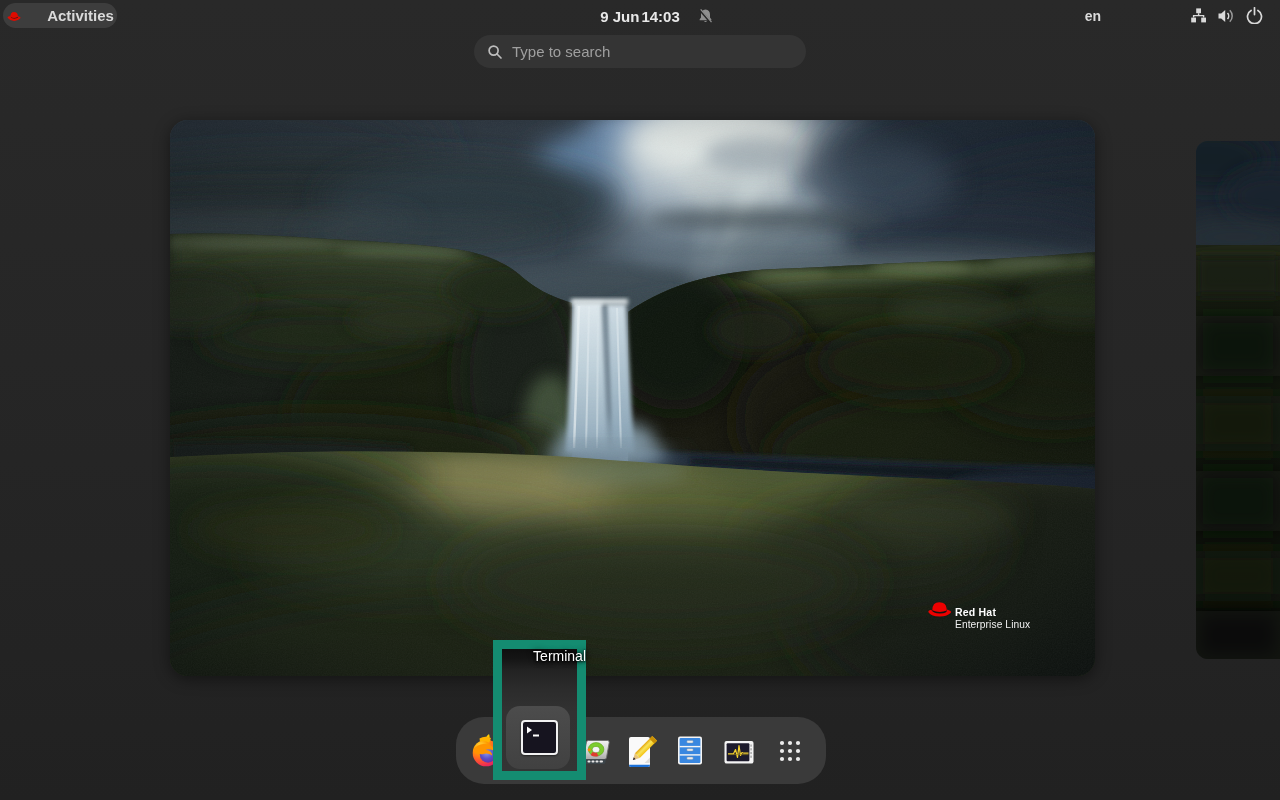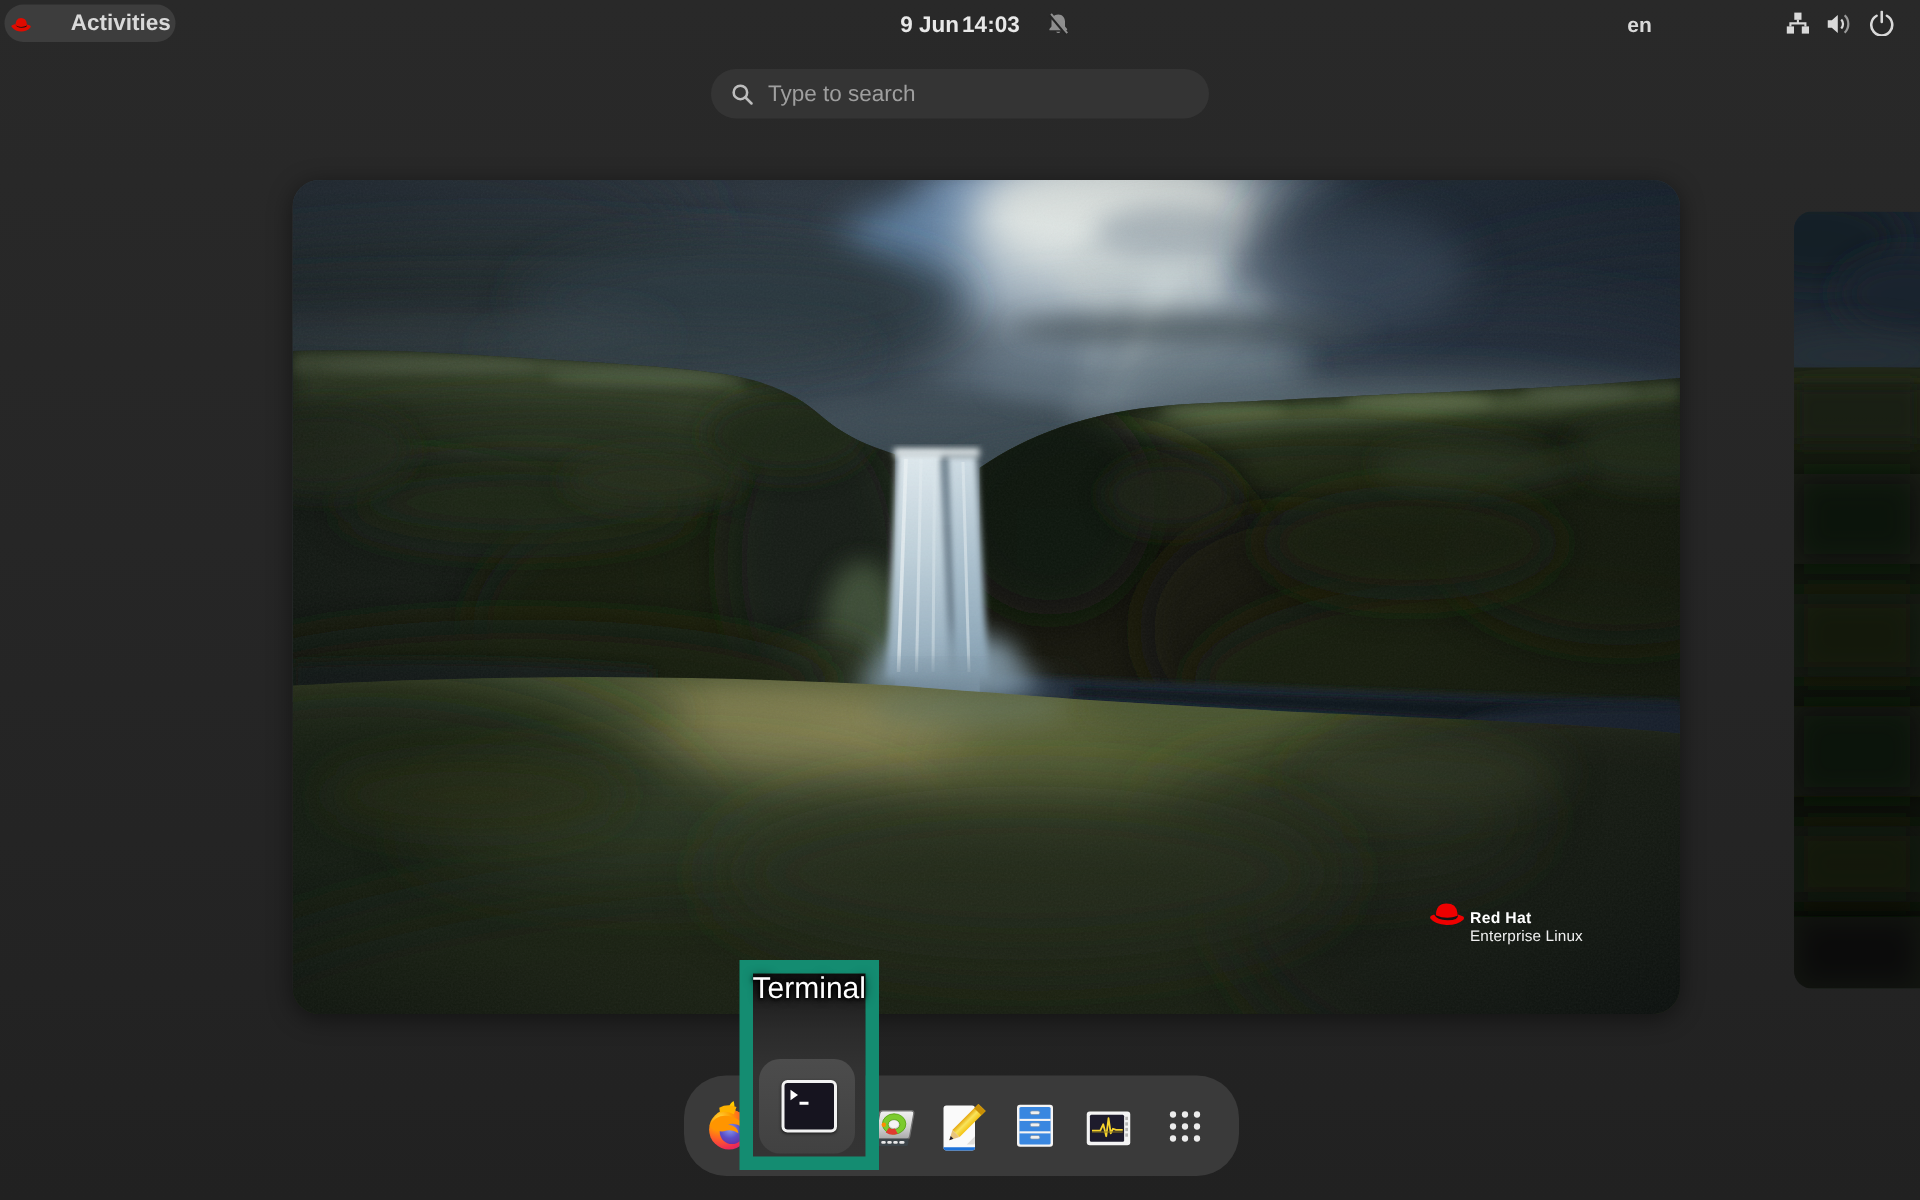--- a/index.html
+++ b/index.html
@@ -12,39 +12,39 @@
 display:flex;align-items:center;justify-content:center;gap:25px}
 #activities span{color:#d9d9d9;font-size:15px;font-weight:bold;letter-spacing:0}
 #clock{left:0;top:0;width:1280px;height:32px;display:flex;align-items:center;justify-content:center;gap:2px;
 color:#e8e8e8;font-size:15px;font-weight:bold}
 #bellwrap{left:697px;top:8px}
 #rightbox .en{position:absolute;left:1083px;top:8px;width:20px;text-align:center;color:#dadada;font-size:14px;font-weight:bold}
 #rightbox .inet{position:absolute;left:1190px;top:7px}
 #rightbox .ivol{position:absolute;left:1217px;top:8px}
 #rightbox .ipow{position:absolute;left:1246px;top:7px}
 
-#search{left:474px;top:46px;width:332px;height:33px;border-radius:17px;background:#343434;
+#search{left:474px;top:35px;width:332px;height:33px;border-radius:17px;background:#343434;
 display:flex;align-items:center}
 #search .txt{color:#9f9f9f;font-size:15px;margin-left:9px}
 #search svg{margin-left:13px}
 
-#ws1{left:195px;top:120px;width:925px;height:556px;border-radius:18px;overflow:hidden;
+#ws1{left:170px;top:120px;width:925px;height:556px;border-radius:18px;overflow:hidden;
 box-shadow:0 3px 16px rgba(0,0,0,.45)}
 #ws2{left:1196px;top:141px;width:84px;height:518px;border-radius:12px 0 0 12px;overflow:hidden}
 
 #dash{left:456px;top:717px;width:370px;height:67px;border-radius:28px;background:#3a3a3a}
 .dicon{position:absolute;top:717px;height:67px;display:flex;align-items:center;justify-content:center}
 
 #tealbox{left:493px;top:640px;width:93px;height:140px;border:9px solid #148c71;z-index:5;
 background:linear-gradient(180deg,#0f0f0f 0%,#151515 8%,#222222 17%,#2b2b2b 31%,#323232 52%,#343434 100%)}
 #well{left:506px;top:706px;width:64px;height:63px;border-radius:14px;z-index:6;
 background:linear-gradient(180deg,#4c4c4c,#414141)}
 #termicon{left:521px;top:720px;width:37px;height:35px;border-radius:4px;background:#16141f;
 border:2px solid #f2f2f2;box-shadow:0 1px 2px rgba(0,0,0,.5);z-index:7}
-#termlabel{left:493px;top:648px;width:93px;text-align:center;color:#ffffff;font-size:20px;z-index:8;
+#termlabel{left:493px;top:648px;width:93px;text-align:right;color:#ffffff;font-size:14px;z-index:8;
 text-shadow:0 1px 3px #000,0 0 7px #000,0 0 2px #000}
 </style>
 </head>
 <body>
 
 <div class="abs" id="activities">
   <svg width="16" height="14" viewBox="0 0 16 14">
     <path d="M4.3,8.8 Q4.1,3.0 8.0,3.0 Q11.6,3.0 11.9,7.0 L12.0,9.0 Q8,11 4.3,9.2 Z" fill="#e00b00"></path>
     <path d="M4.2,7.9 Q8,9.9 12,8.0 L12.1,9.4 Q8,11.4 4.2,9.3 Z" fill="#131313"></path>
     <path d="M2.0,7.8 Q1.2,8.2 1.8,9.0 Q4.3,12.0 8.2,12.0 Q12,12.0 14.3,9.3 Q14.9,8.5 14.0,8.0 L12.1,7.3 Q12.3,9.5 8.3,9.5 Q4.9,9.5 4.2,7.0 Z" fill="#e00b00"></path>

